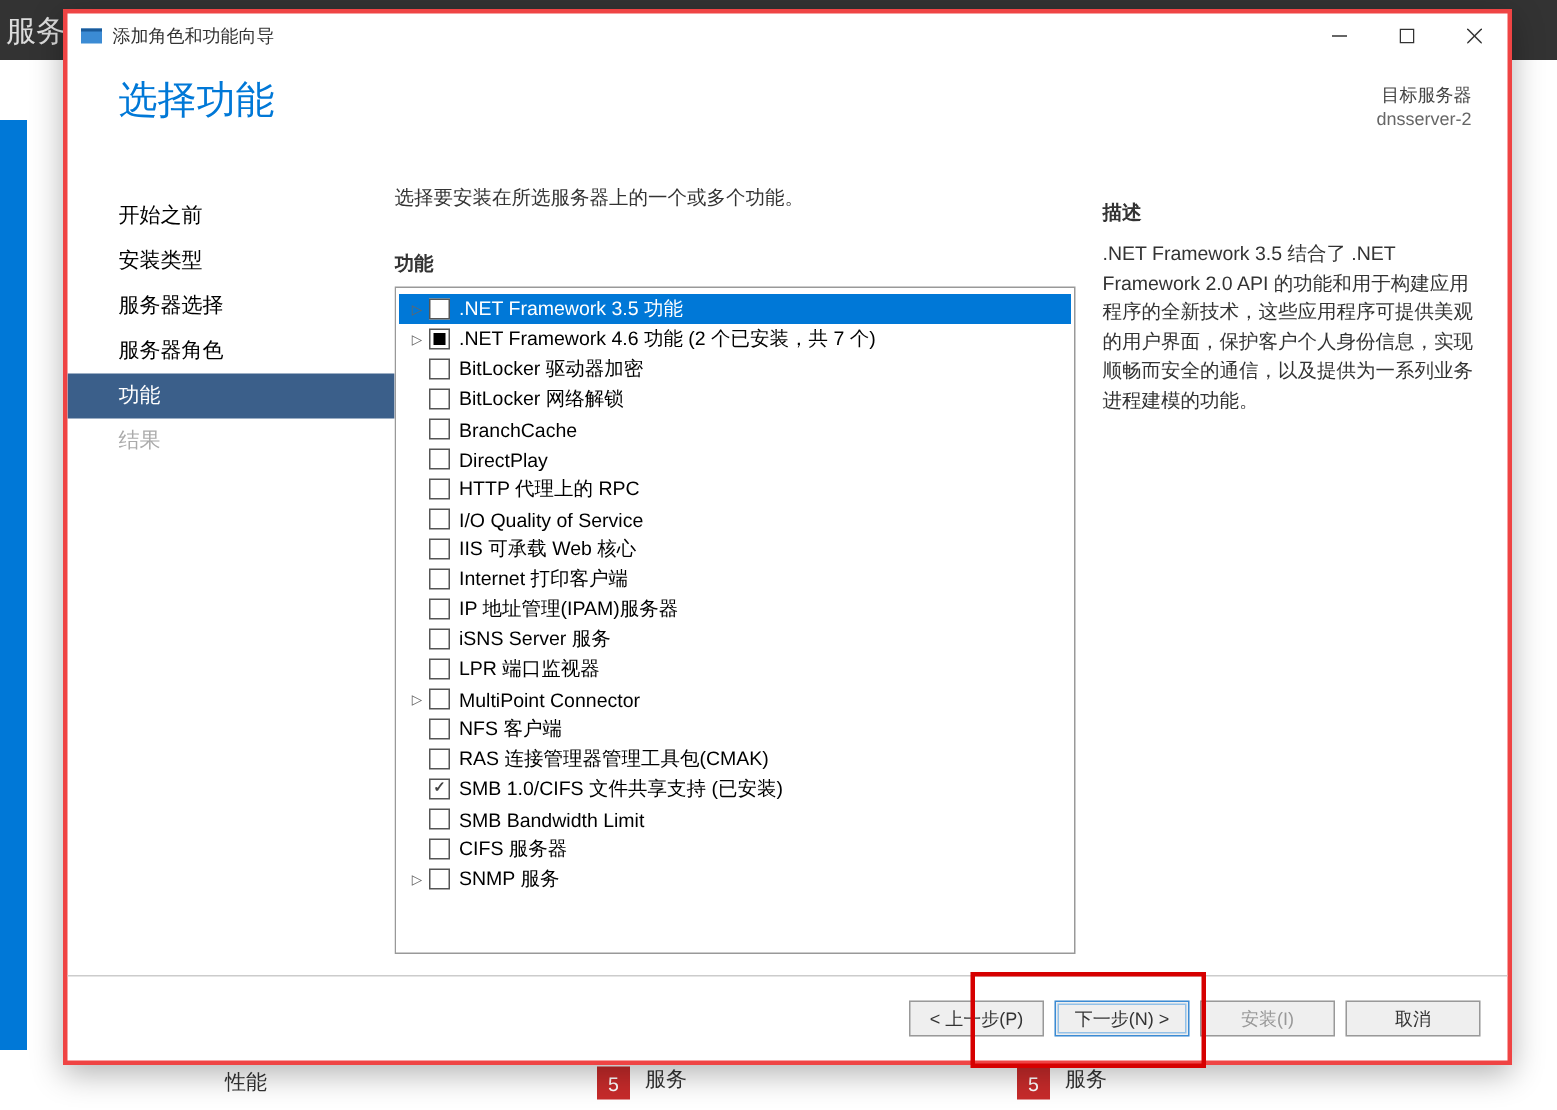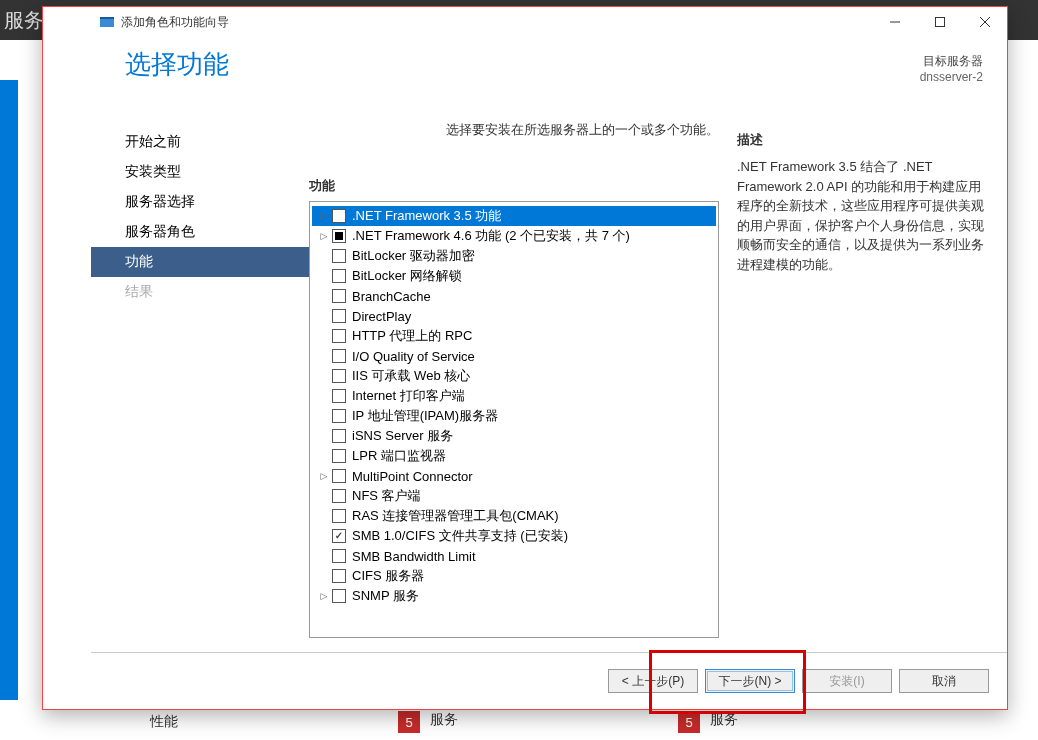--- a/index.html
+++ b/index.html
@@ -14,43 +14,43 @@
     position: relative;
   }
   .bg-top {
     position: absolute; top:0; left:0; right:0; height:40px;
     background:#333;
     color:#dcdcdc; font-size:20px; padding-left:4px; display:flex; align-items:center;
   }
   .bg-blue { position:absolute; top:80px; left:0; width:18px; height:620px; background:#0078d7;}
   .dialog {
     position:absolute; top:6px; left:42px; width:966px; height:704px;
-    background:#fff; border:1px solid #ef4444; box-shadow:0 6px 20px rgba(0,0,0,.3);
-    display:flex; flex-direction:column;padding-left:48px;
+    background:#fff; border:3px solid #ef4444; box-shadow:0 6px 20px rgba(0,0,0,.3);
+    display:flex; flex-direction:column;
   }
   .titlebar { height:30px; display:flex; align-items:center; padding:0 0 0 8px; }
   .titlebar .icon { width:16px; height:16px; margin-right:6px; }
   .titlebar .title { flex:1; font-size:12px; color:#333; }
   .winbtn { width:45px; height:30px; display:flex; align-items:center; justify-content:center; color:#333; }
   .header {
     height:72px; padding:10px 24px 0 34px; display:flex; justify-content:space-between;
   }
   .header-title { font-size:26px; color:#0078d7; font-weight:300; }
   .header-target { text-align:right; font-size:12px; color:#666; margin-top:6px;}
   .header-target .line1 { color:#444; }
   .body { flex:1; display:flex; border-bottom:1px solid #ccc; overflow:hidden;}
   .steps { width:218px; padding:18px 0 0 0; }
   .step {
     padding:6px 0 6px 34px; font-size:14px; color:#000000; cursor:pointer;
   }
   .step.active { background:#3b5f8a; color:#fff; }
   .step.disabled { color:#aaa; cursor:default; }
   .main { flex:1; display:flex; padding:12px 18px 14px 0; gap:18px; overflow:hidden;}
   .main-left { flex:1; display:flex; flex-direction:column; min-width:0;}
-  .instr { font-size:13px; margin-bottom:28px;text-align:right; }
+  .instr { font-size:13px; margin-bottom:16px; }
   .section-label { font-weight:bold; margin-bottom:6px; margin-top:10px;}
   .feature-box {
     flex:1; border:1px solid #999; overflow:auto; padding:4px 2px; background:#fff;
   }
   .feature-row {
     display:flex; align-items:center; height:20px; padding-left:6px; font-size:13px;
     white-space:nowrap;
   }
   .feature-row.selected { background:#0078d7; }
   .feature-row.selected .feat-label { color:#fff; }

